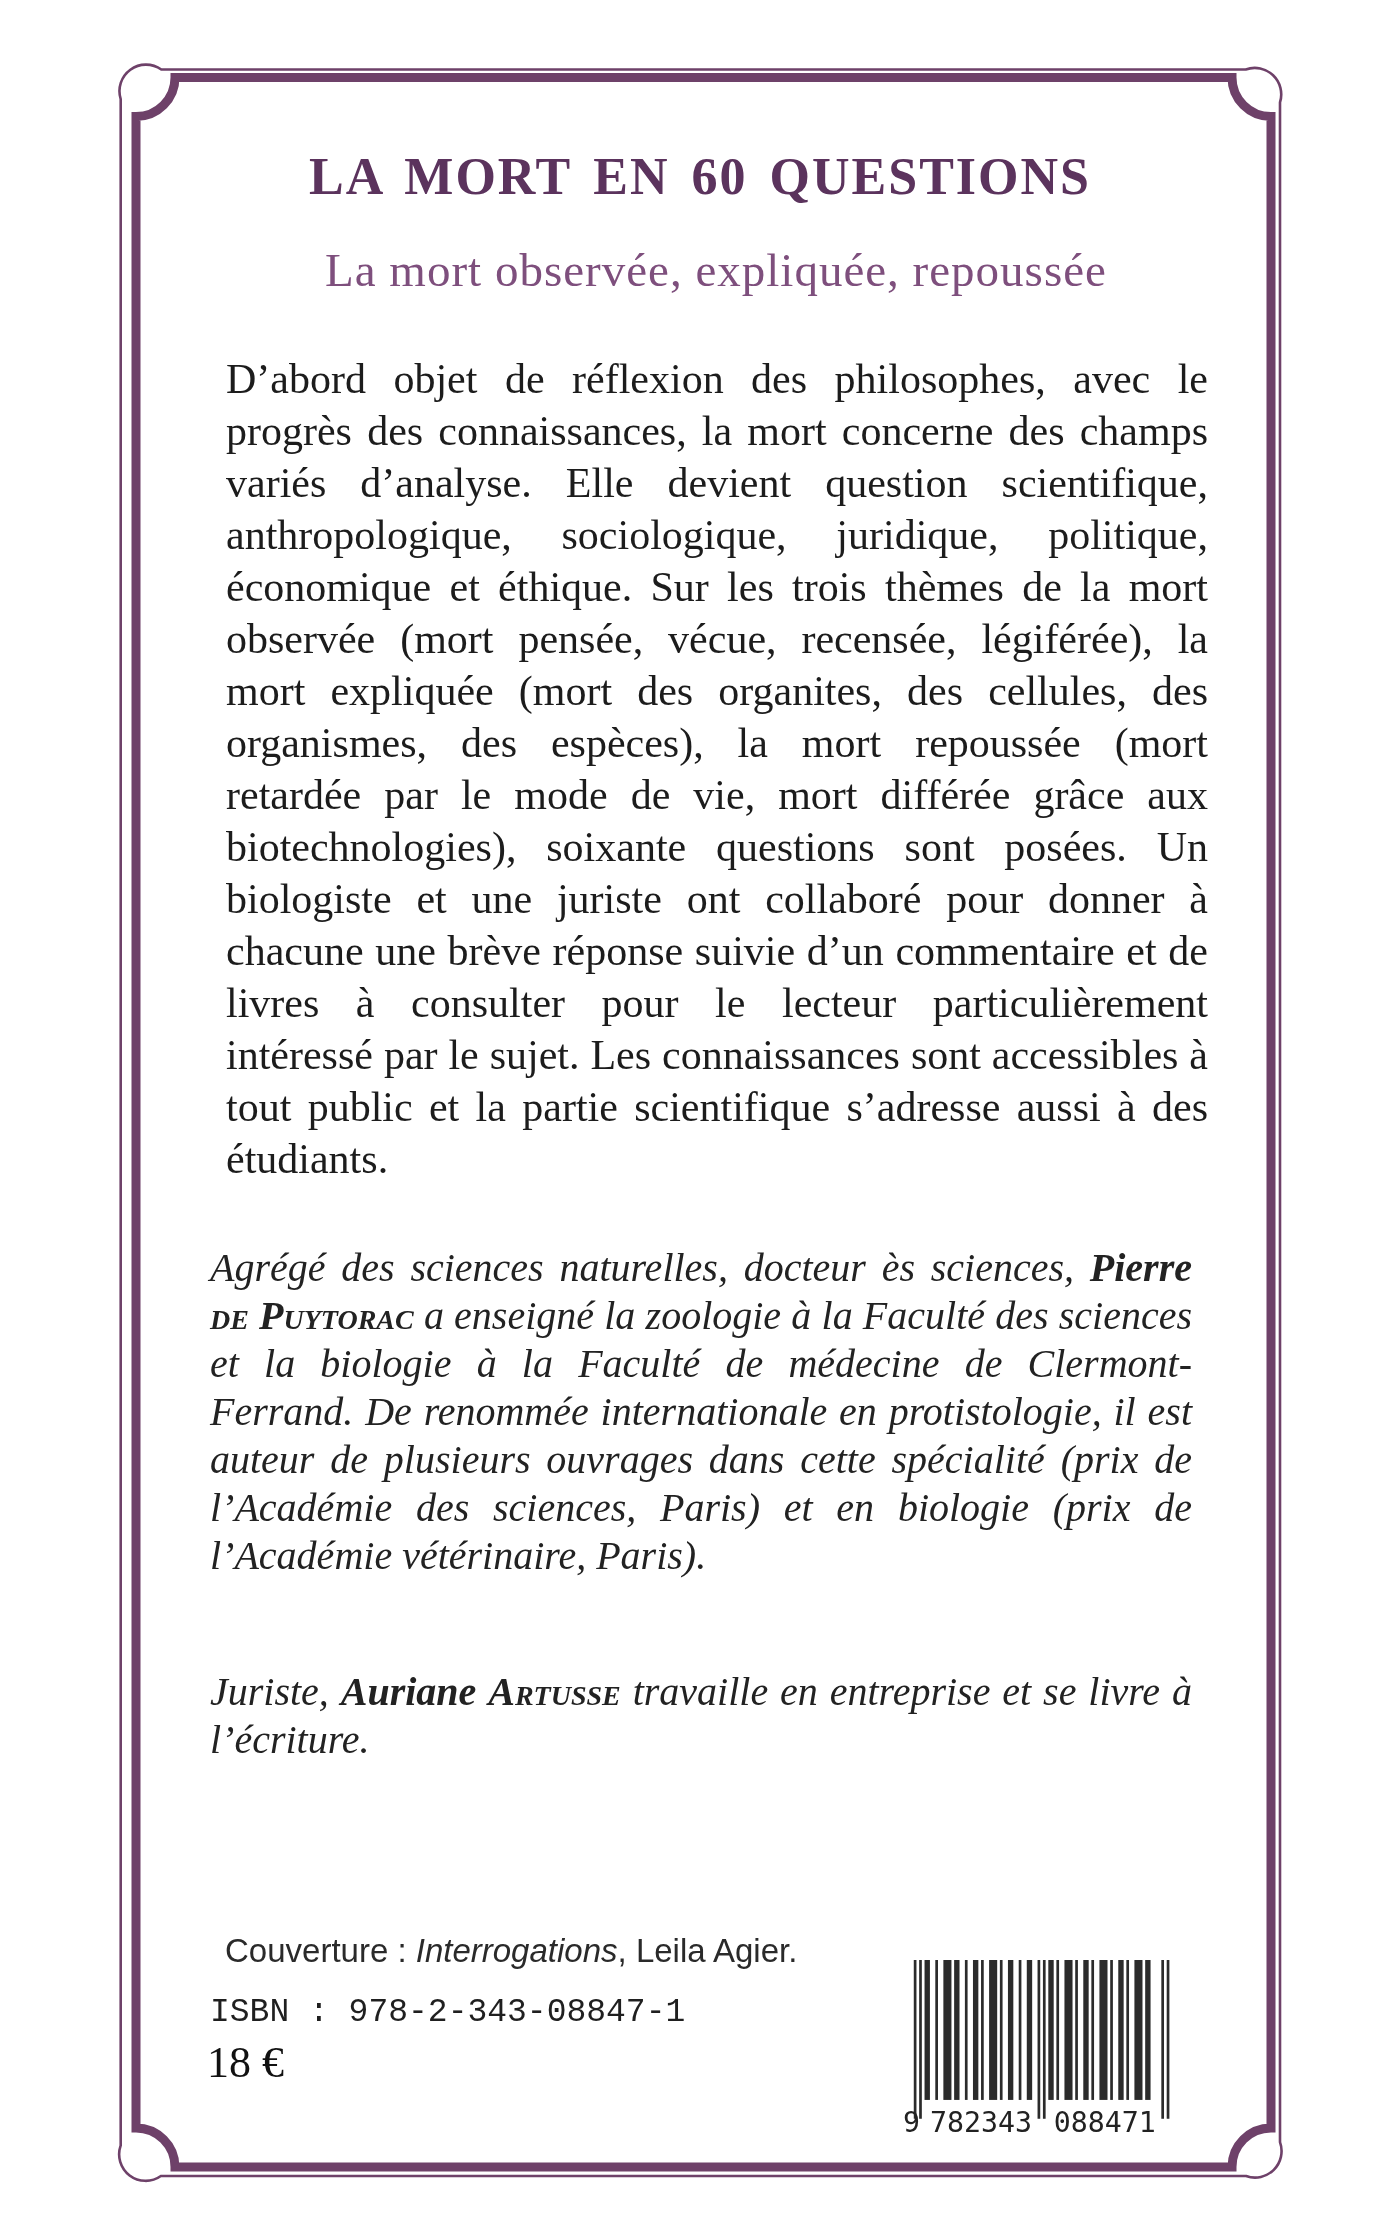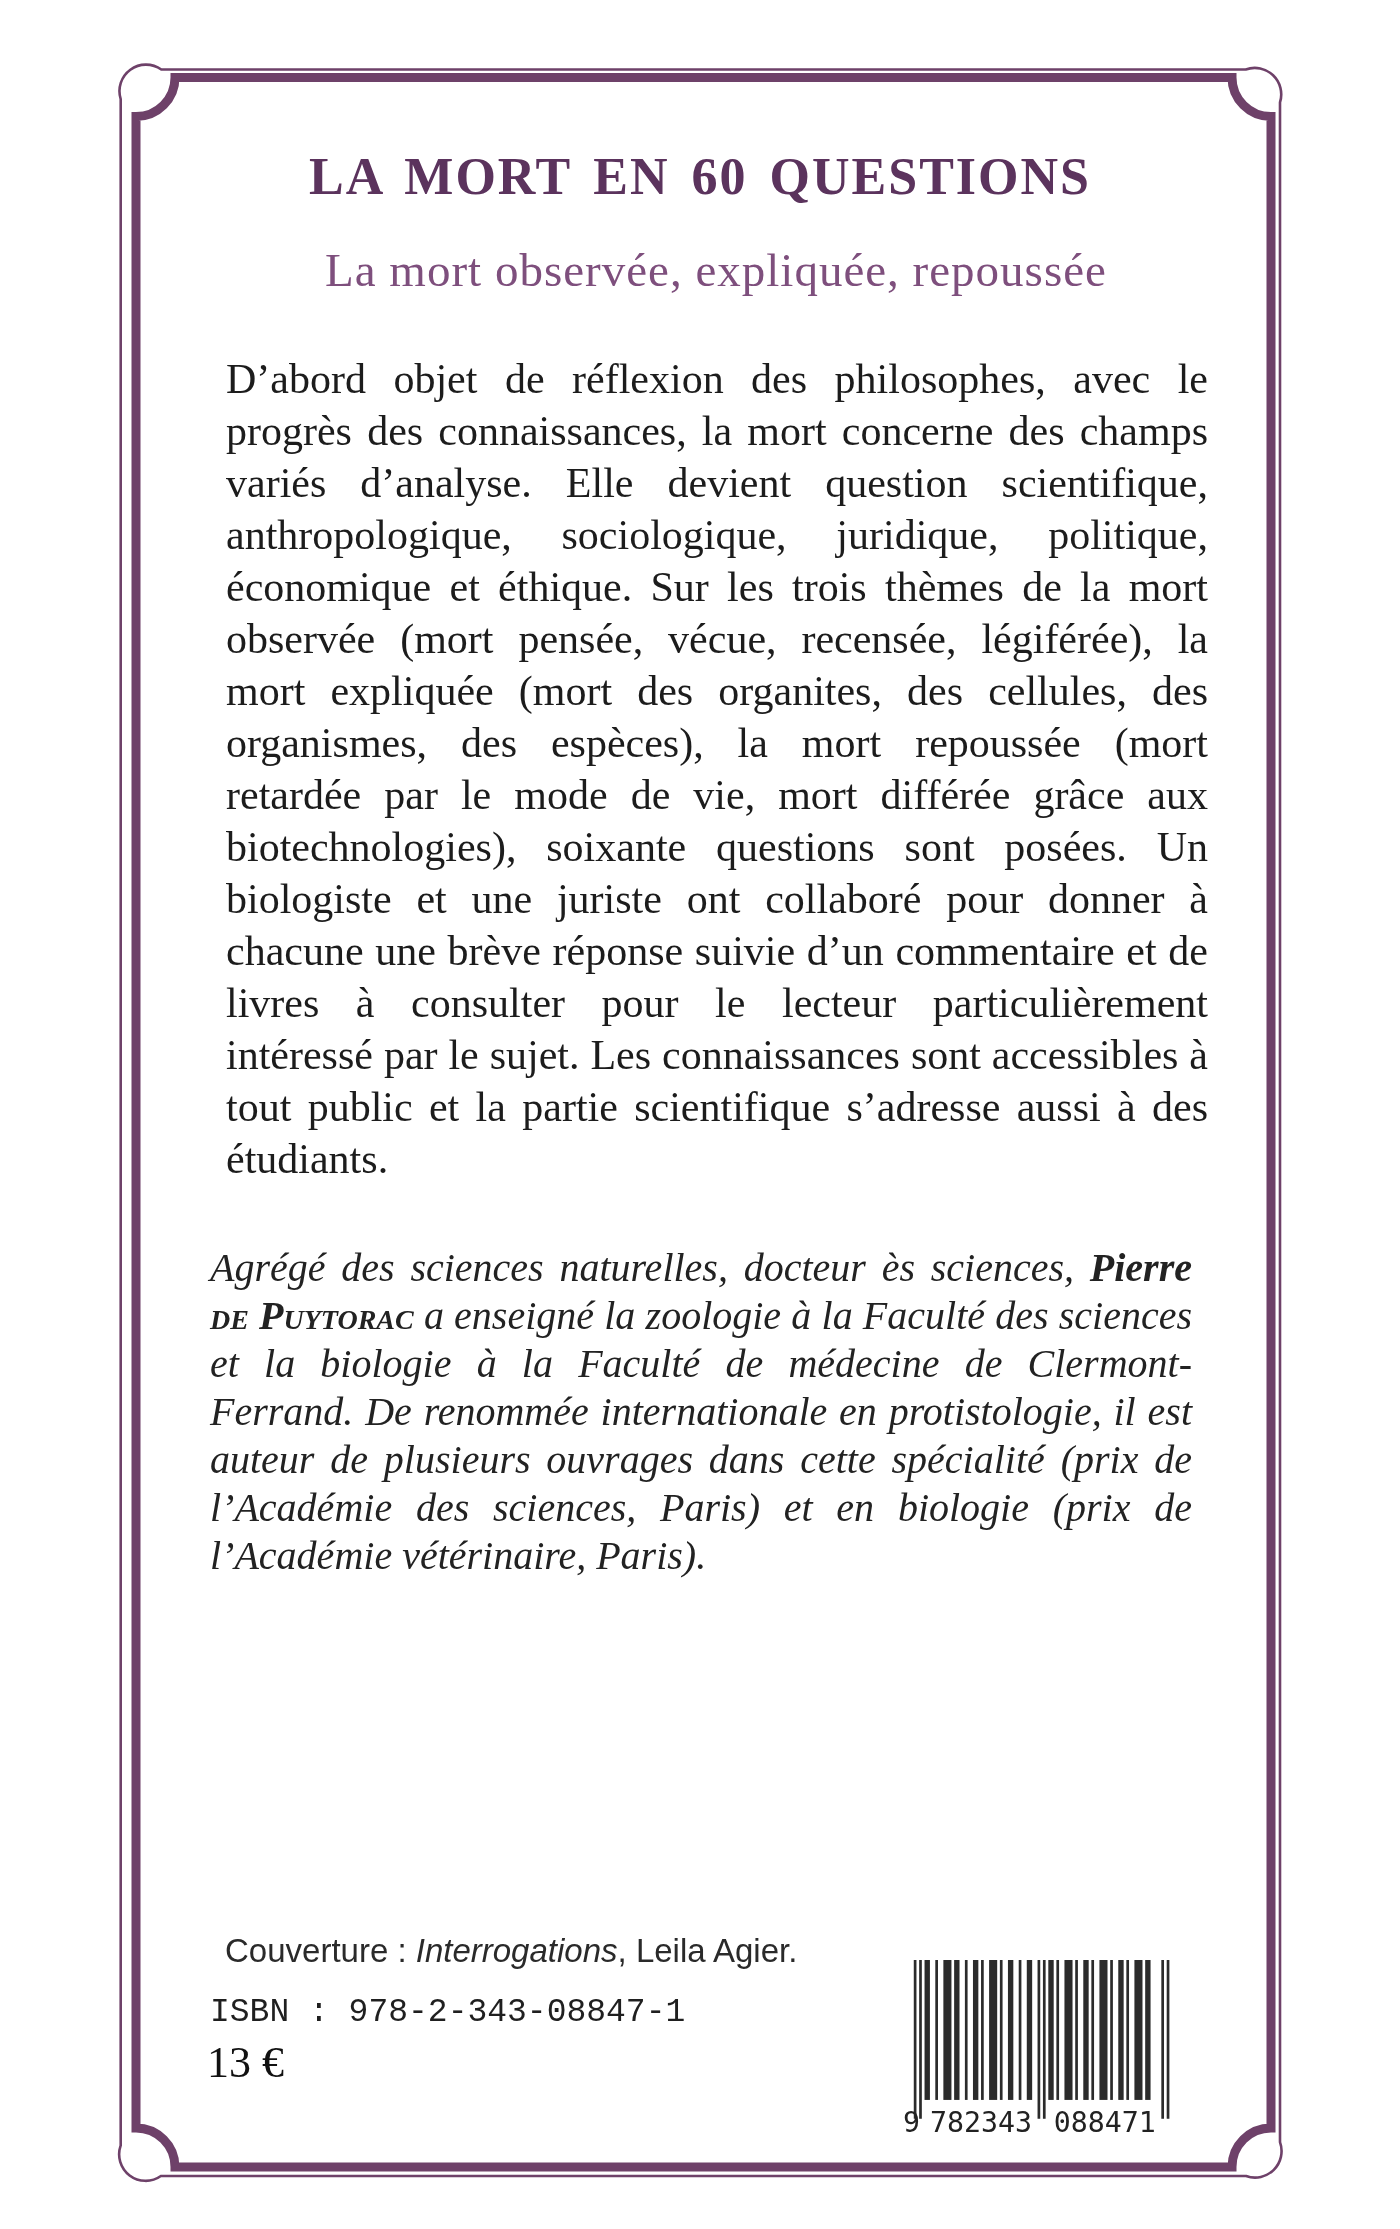--- a/index.html
+++ b/index.html
@@ -80,26 +80,27 @@
   </svg>
 
   <h1 class="title">LA MORT EN 60 QUESTIONS</h1>
 
   <h2 class="subtitle">La mort observée, expliquée, repoussée</h2>
 
   <p class="synopsis">D’abord objet de réflexion des philosophes, avec le progrès des connaissances, la mort concerne des champs variés d’analyse. Elle devient question scientifique, anthropologique, sociologique, juridique, politique, économique et éthique. Sur les trois thèmes de la mort observée (mort pensée, vécue, recensée, légiférée), la mort expliquée (mort des organites, des cellules, des organismes, des espèces), la mort repoussée (mort retardée par le mode de vie, mort différée grâce aux biotechnologies), soixante questions sont posées. Un biologiste et une juriste ont collaboré pour donner à chacune une brève réponse suivie d’un commentaire et de livres à consulter pour le lecteur particulièrement intéressé par le sujet. Les connaissances sont accessibles à tout public et la partie scientifique s’adresse aussi à des étudiants.</p>
 
   <p class="bio bio1"><span>Agrégé des sciences naturelles, docteur ès sciences, </span><span class="author-name"><span>Pierre </span><span class="sc">de Puytorac</span></span><span> a enseigné la zoologie à la Faculté des sciences et la biologie à la Faculté de médecine de Clermont-Ferrand. De renommée internationale en protistologie, il est auteur de plusieurs ouvrages dans cette spécialité (prix de l’Académie des sciences, Paris) et en biologie (prix de l’Académie vétérinaire, Paris).</span></p>
 
+  <p class="bio bio2"><span>Juriste, </span><span class="author-name"><span>Auriane </span><span class="sc">Artusse</span></span><span> travaille en entreprise et se livre à l’écriture.</span></p>
 
   <p class="credit"><span>Couverture : </span><em>Interrogations</em><span>, Leila Agier.</span></p>
 
   <p class="isbn">ISBN : 978-2-343-08847-1</p>
 
-  <p class="price">13 €</p>
+  <p class="price">18 €</p>
 
   <svg class="barcode" viewBox="0 0 110 66" xmlns="http://www.w3.org/2000/svg" aria-hidden="true">
     <g style="fill:var(--barcode_bars,#2b2b2b);">
 
       <rect x="4" y="0" width="1" height="59"></rect>
       <rect x="6" y="0" width="1" height="59"></rect>
 
       <rect x="8" y="0" width="2" height="52"></rect>
       <rect x="12" y="0" width="1" height="52"></rect>
       <rect x="15" y="0" width="3" height="52"></rect>

